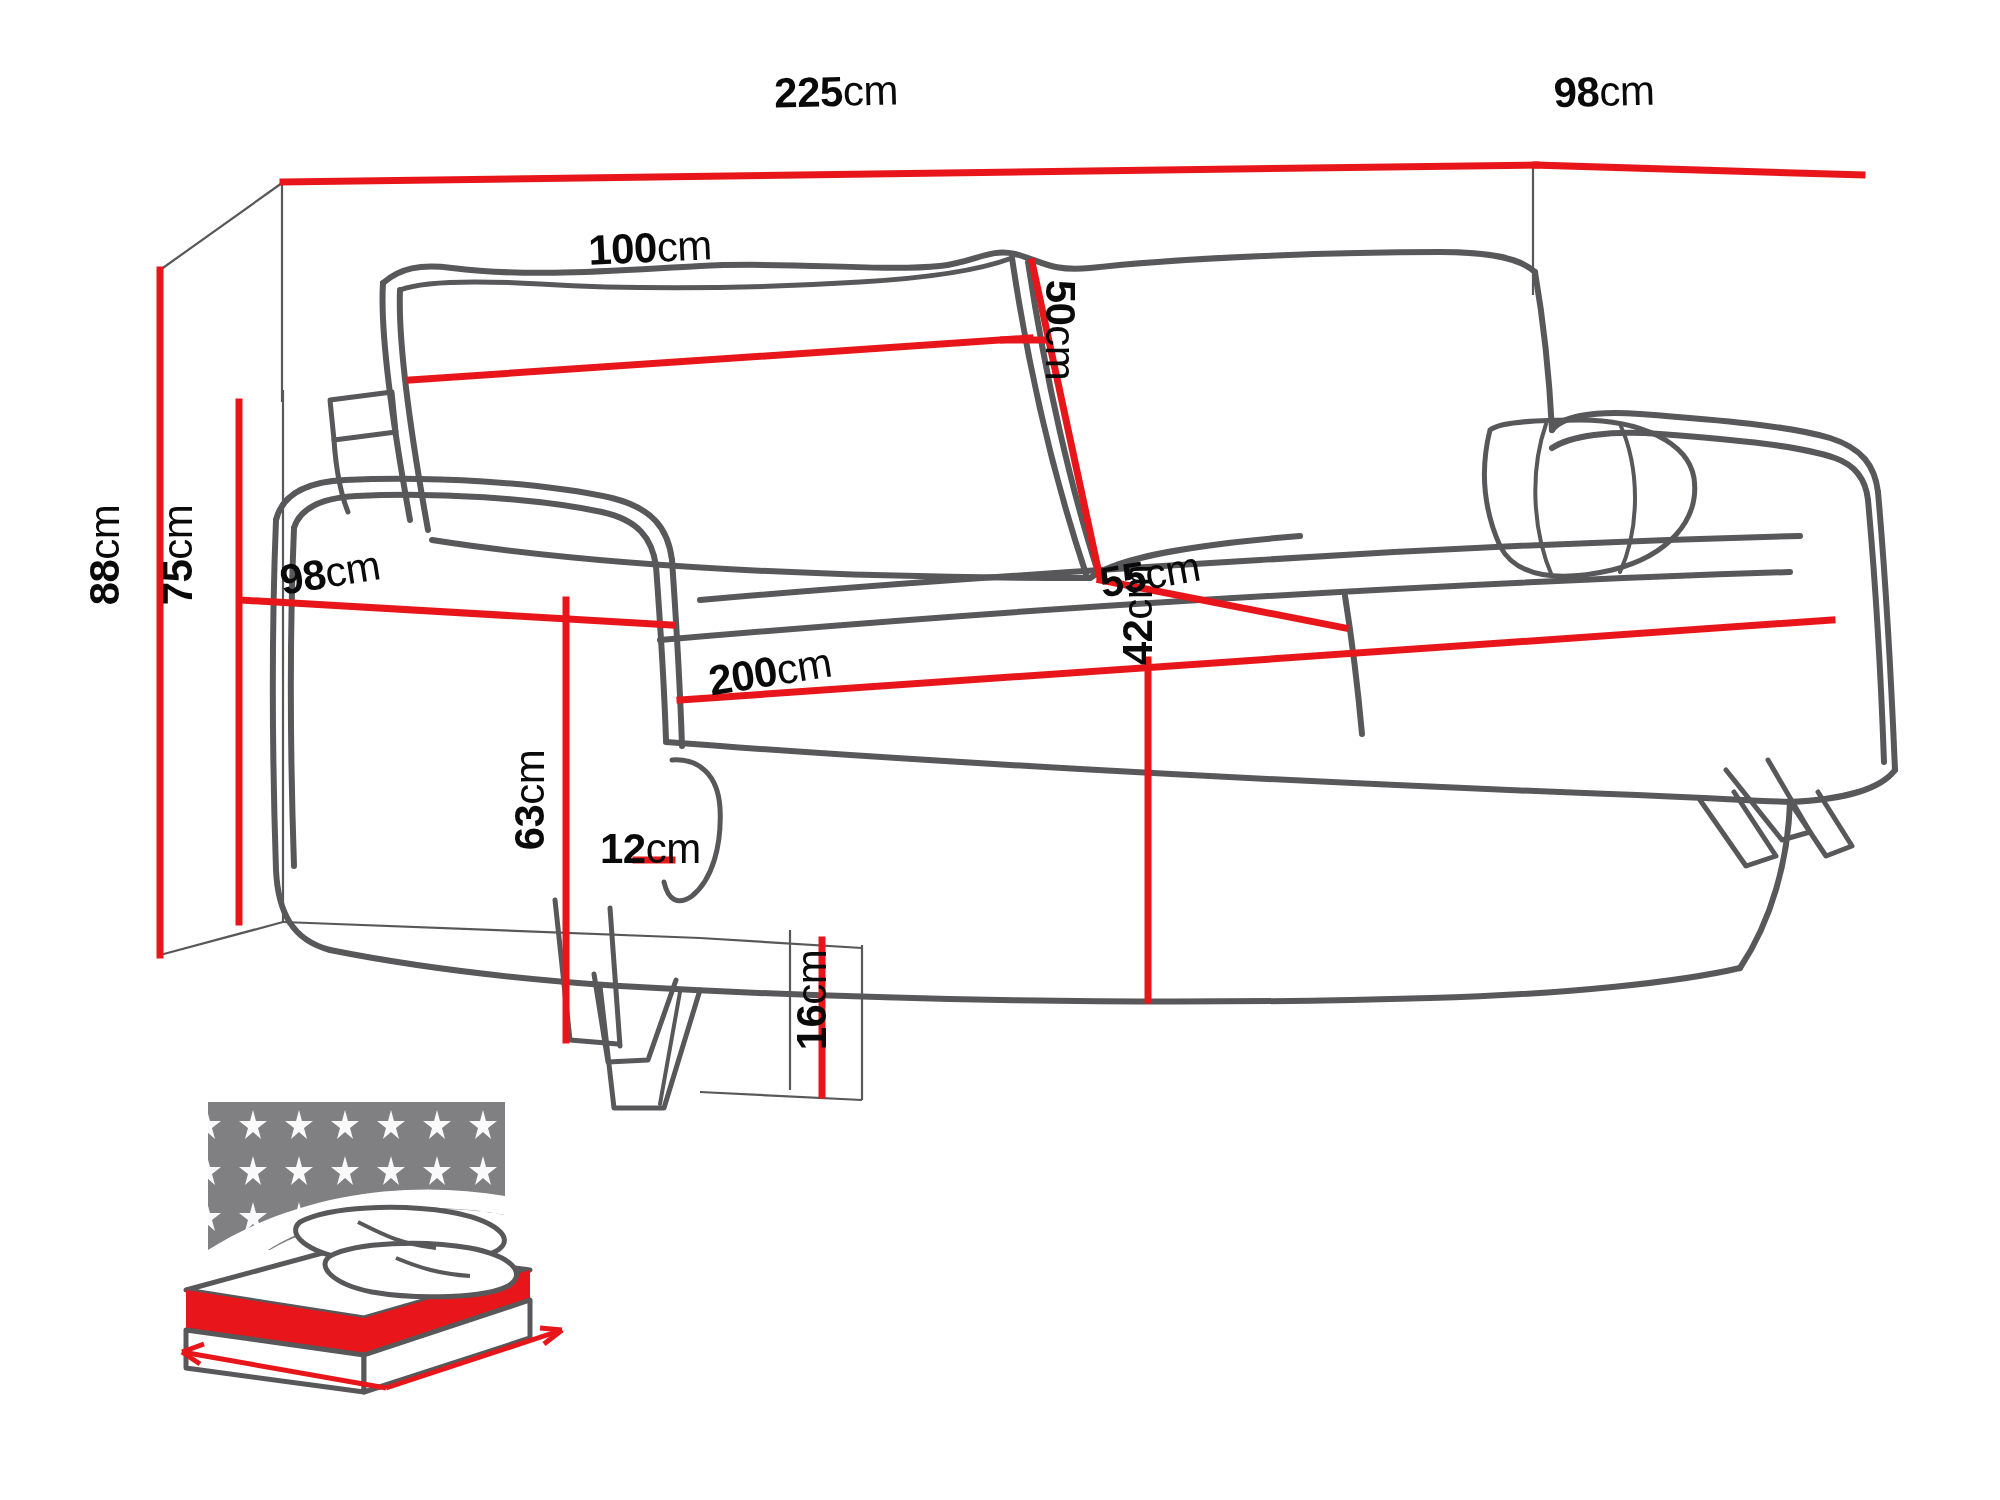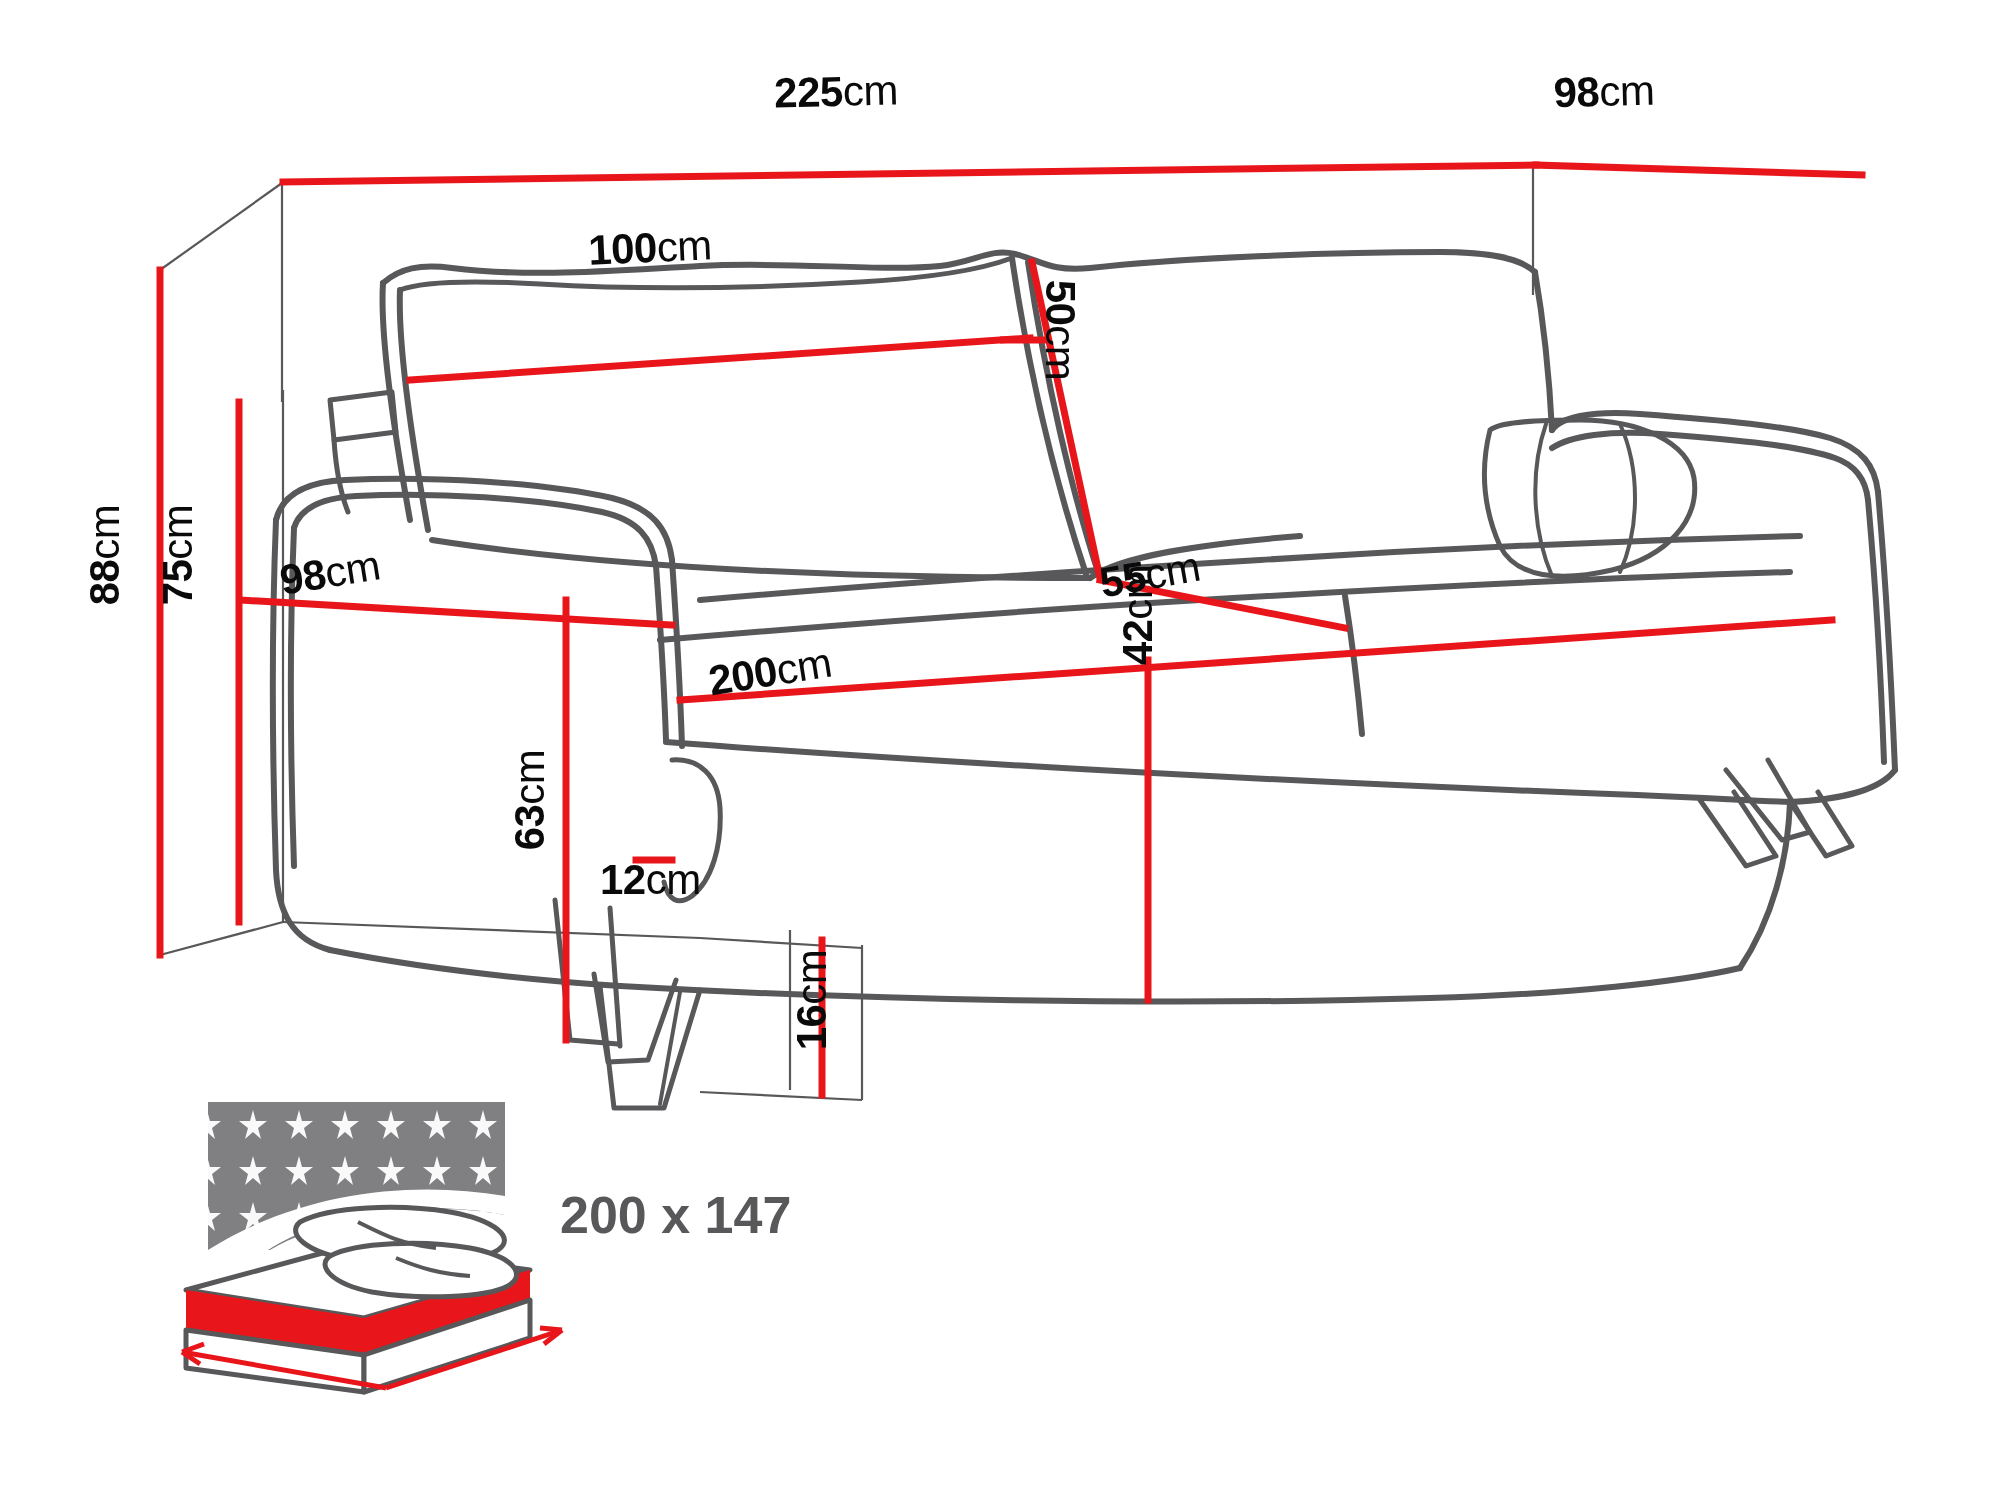--- a/index.html
+++ b/index.html
@@ -397,23 +397,22 @@
   </div>
 
   <div class="dim-label" style="left:1138px; top:615px; font-size:42px; transform:translate(-50%,-50%) rotate(-90deg);">
     <span class="num">42</span><span class="unit">cm</span>
   </div>
 
   <div class="dim-label" style="left:530px; top:800px; font-size:42px; transform:translate(-50%,-50%) rotate(-90deg);">
     <span class="num">63</span><span class="unit">cm</span>
   </div>
 
-  <div class="dim-label" style="left:600px; top:880px; font-size:42px; transform:translate(0,-50%) rotate(0deg);">
+  <div class="dim-label" style="left:600px; top:849px; font-size:42px; transform:translate(0,-50%) rotate(0deg);">
     <span class="num">12</span><span class="unit">cm</span>
   </div>
 
   <div class="dim-label" style="left:812px; top:1000px; font-size:42px; transform:translate(-50%,-50%) rotate(-90deg);">
     <span class="num">16</span><span class="unit">cm</span>
   </div>
 
-  <div class="bed-label" style="left:560px; top:1215px; font-size:52px; transform:translate(0,-50%);">200 x 147</div>
 
 </div>
 
 </body></html>

